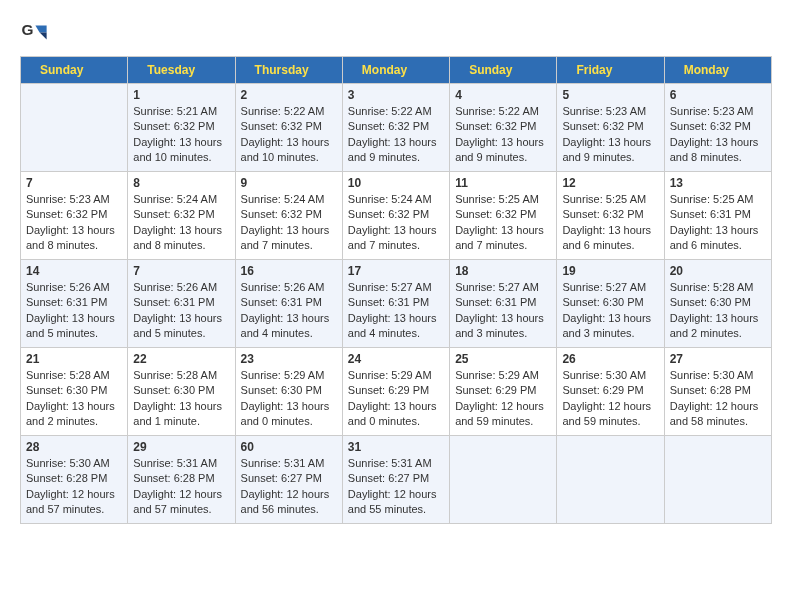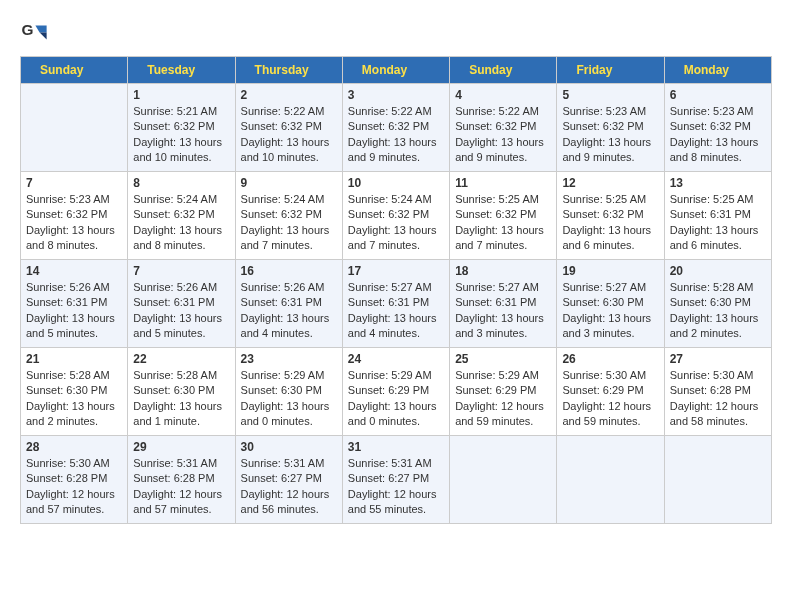--- a/index.html
+++ b/index.html
@@ -231,21 +231,21 @@
       <tr>
         <td>
           <span class="day-number">28</span>
           <div class="day-info">Sunrise: 5:30 AM<br>Sunset: 6:28 PM<br>Daylight: 12 hours<br>and 57 minutes.</div>
         </td>
         <td>
           <span class="day-number">29</span>
           <div class="day-info">Sunrise: 5:31 AM<br>Sunset: 6:28 PM<br>Daylight: 12 hours<br>and 57 minutes.</div>
         </td>
         <td>
-          <span class="day-number">30</span>
+          <span class="day-number">60</span>
           <div class="day-info">Sunrise: 5:31 AM<br>Sunset: 6:27 PM<br>Daylight: 12 hours<br>and 56 minutes.</div>
         </td>
         <td>
           <span class="day-number">31</span>
           <div class="day-info">Sunrise: 5:31 AM<br>Sunset: 6:27 PM<br>Daylight: 12 hours<br>and 55 minutes.</div>
         </td>
         <td></td>
         <td></td>
         <td></td>
       </tr>

